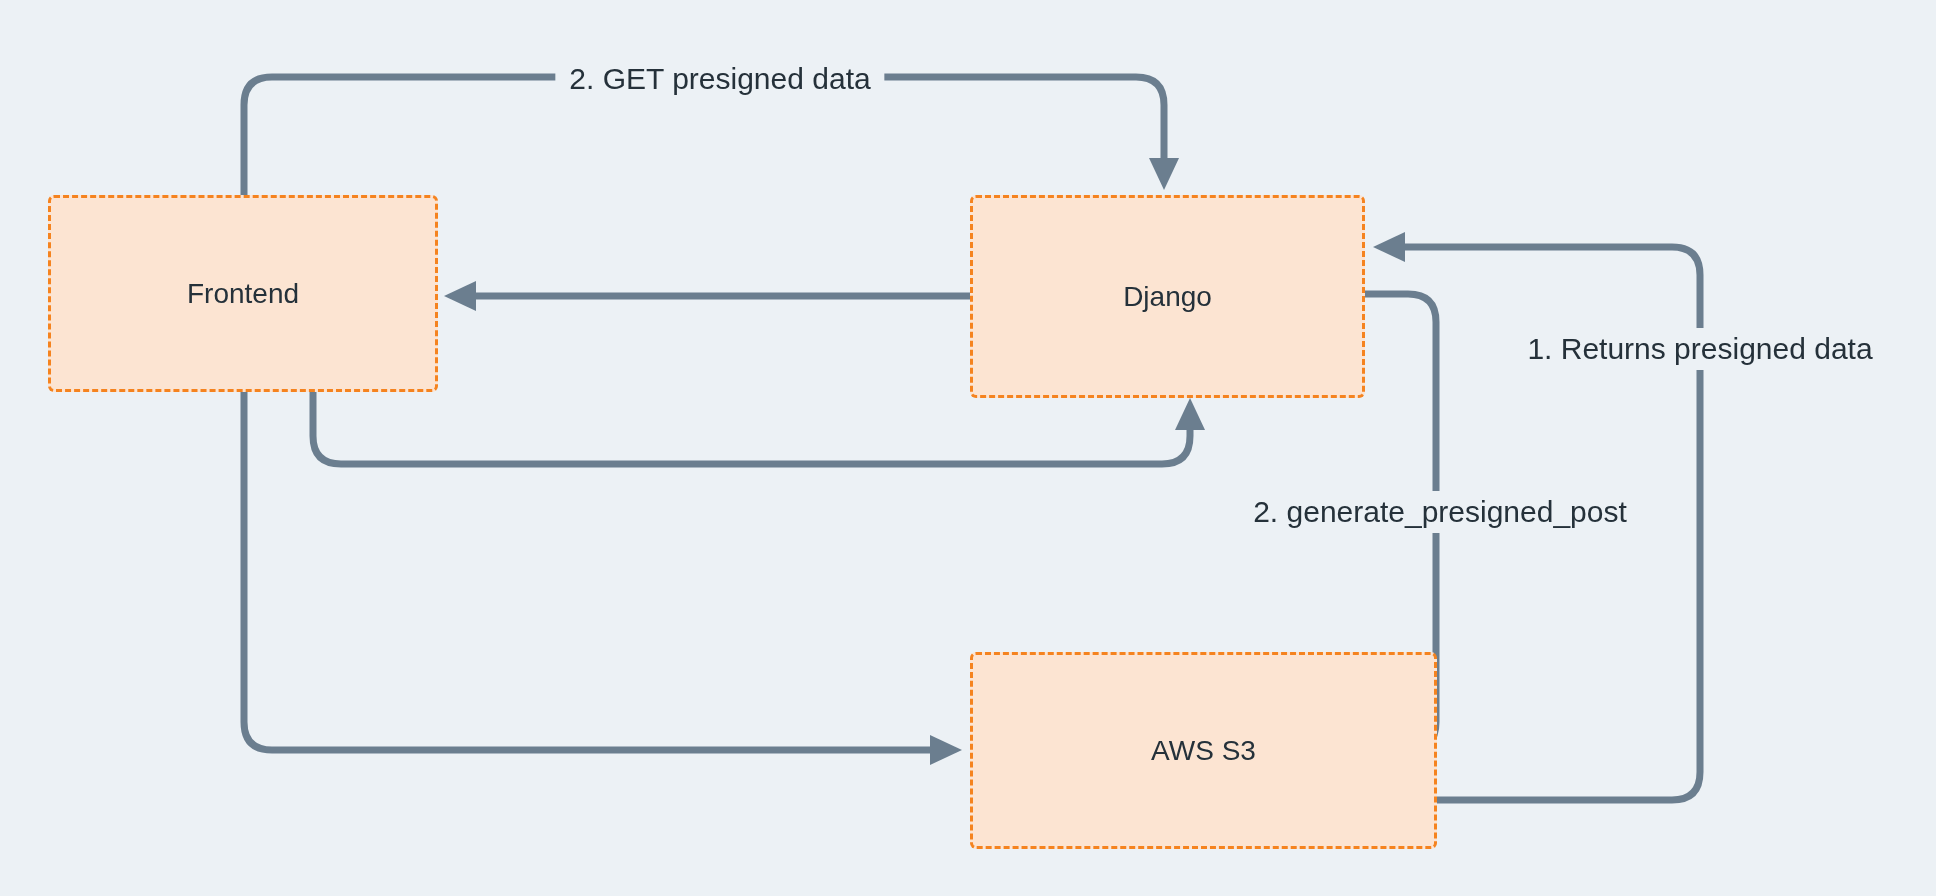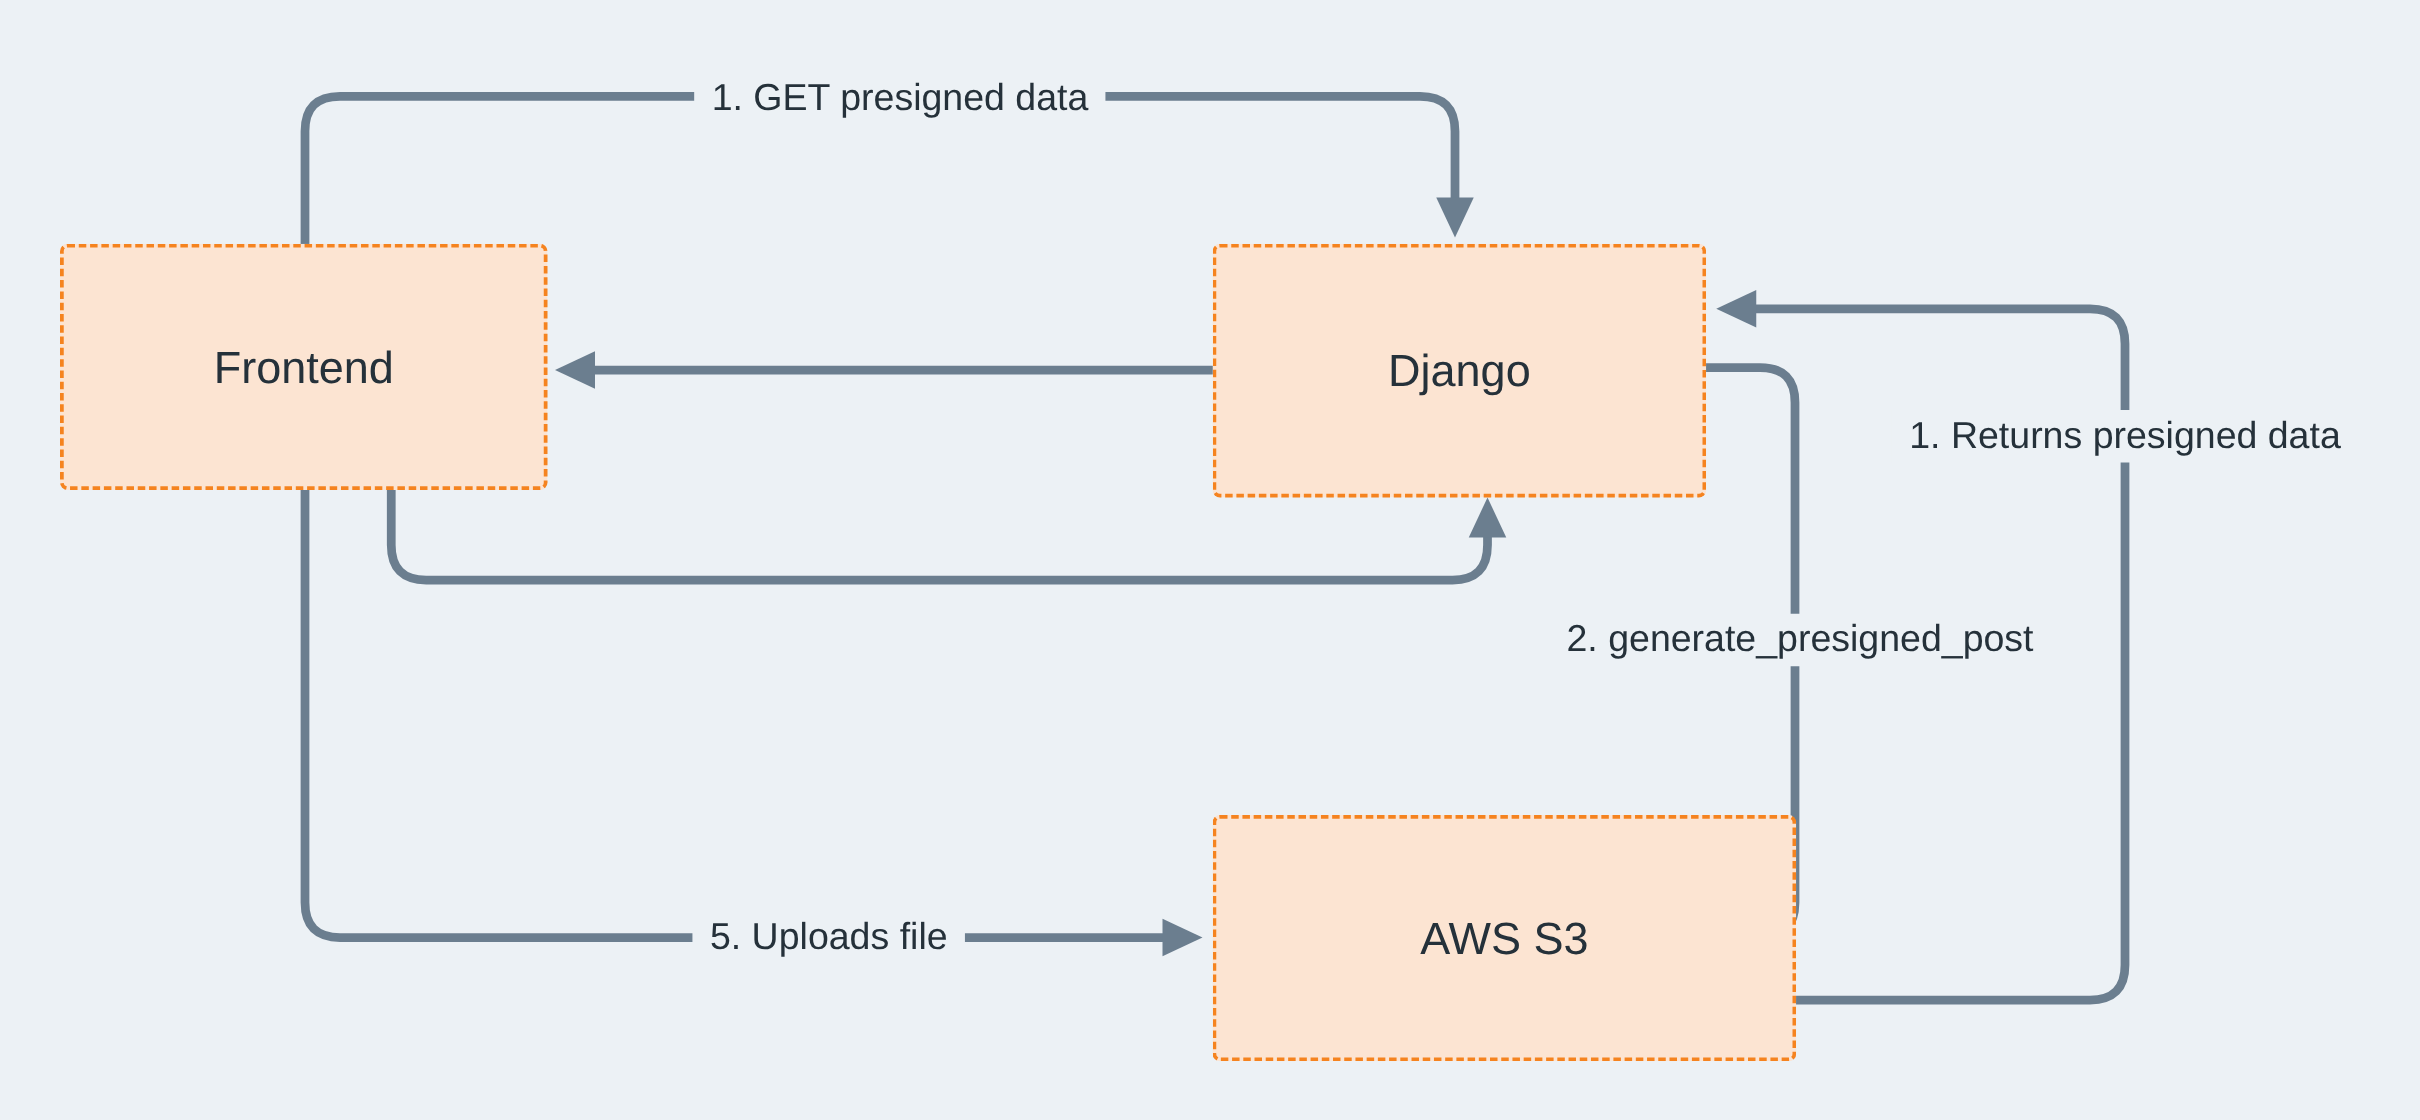--- a/index.html
+++ b/index.html
@@ -34,21 +34,21 @@
   }
   .edge-head { fill: var(--arrow); stroke: none; }
   .node {
     position: absolute;
     background: var(--node_fill);
     border: 3px dashed var(--node_border);
     border-radius: 6px;
     display: flex;
     align-items: center;
     justify-content: center;
-    font-size: 36px;
+    font-size: 28px;
     font-weight: 500;
     color: var(--text);
   }
   .edge-label {
     position: absolute;
     transform: translate(-50%, -50%);
     background: var(--bg);
     padding: 4px 14px;
     font-size: 30px;
     font-weight: 500;
@@ -87,23 +87,22 @@
   </div>
 
   <div class="node" style="left:970px; top:195px; width:395px; height:203px;">
     <span>Django</span>
   </div>
 
   <div class="node" style="left:970px; top:652px; width:467px; height:197px;">
     <span>AWS S3</span>
   </div>
 
-  <div class="edge-label" style="left:720px; top:79px;">1. GET presigned data</div>
+  <div class="edge-label" style="left:720px; top:79px;">2. GET presigned data</div>
 
 
 
   <div class="edge-label" style="left:1440px; top:512px;">2. generate_presigned_post</div>
 
   <div class="edge-label" style="left:1700px; top:349px;">1. Returns presigned data</div>
 
-  <div class="edge-label" style="left:663px; top:750px;">5. Uploads file</div>
 
 </div>
 
 </body></html>

